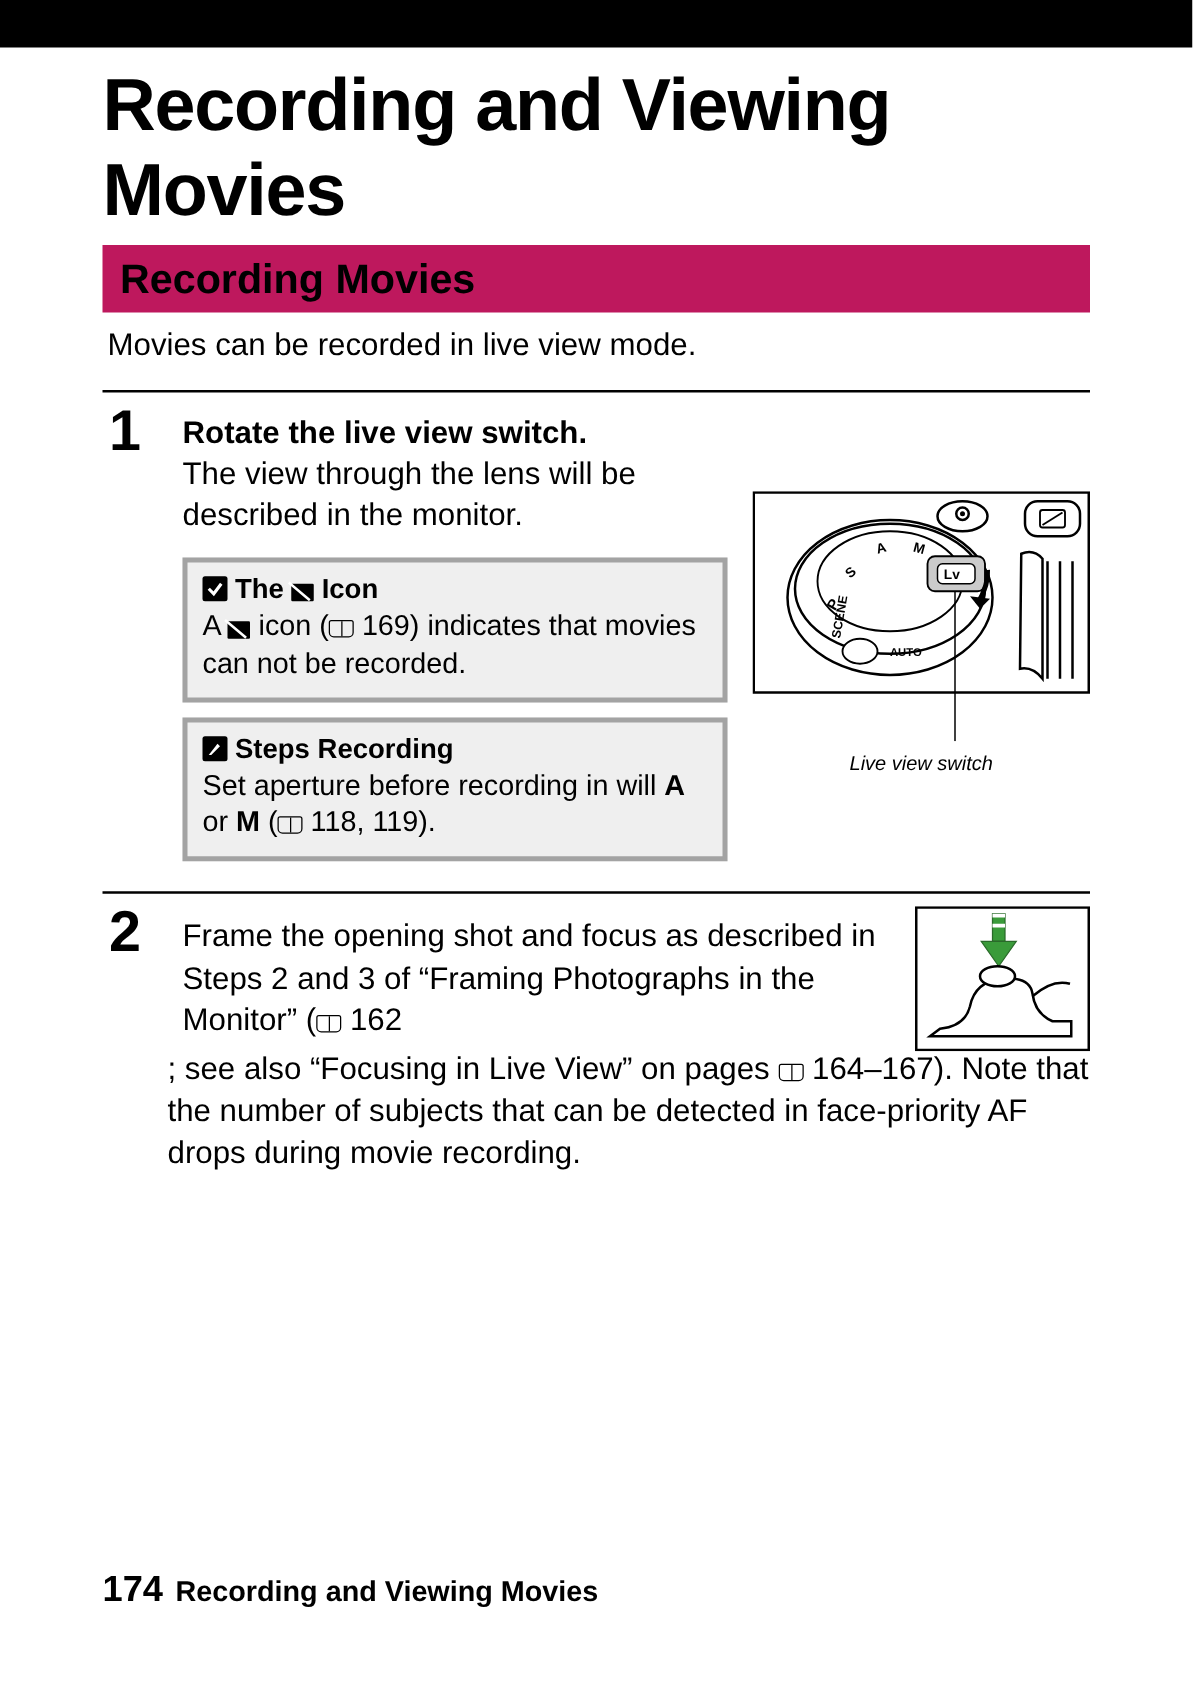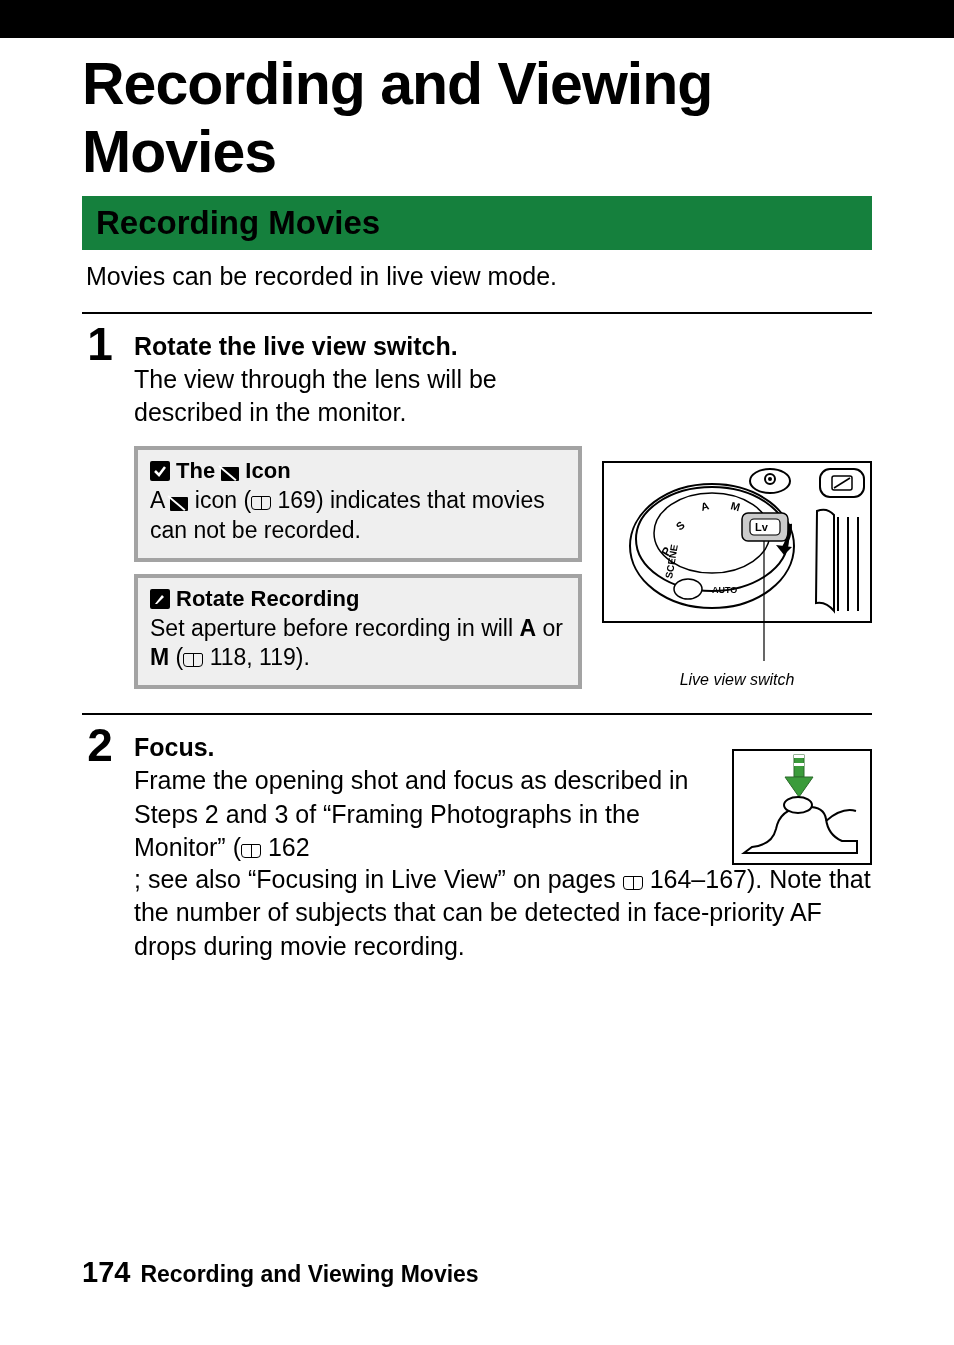--- a/index.html
+++ b/index.html
@@ -21,21 +21,21 @@
     .chapter-title {
       font-family: "Arial Narrow", "Helvetica Condensed", Arial, sans-serif;
       font-stretch: condensed;
       font-weight: 800;
       font-size: 59px;
       letter-spacing: -1px;
       margin-top: 12px;
       margin-bottom: 10px;
     }
     .section-bar {
-      background: #15803d;
+      background: #be185d;
       padding: 8px 14px;
       font-weight: 800;
       font-size: 33px;
       font-family: "Arial Narrow", Arial, sans-serif;
       font-stretch: condensed;
       letter-spacing: 0px;
       margin-bottom: 10px;
     }
     .intro-text {
       font-size: 25px;
@@ -64,21 +64,22 @@
       text-align: center;
       flex: 0 0 36px;
     }
     .step-body {
       flex: 1;
       min-width: 0;
     }
     .step-body-row {
       display: flex;
       gap: 20px;
-      align-items: flex-end;
+      align-items: center;
+      margin-left: 12px;
     }
     .step-body-text {
       flex: 1;
       min-width: 0;
     }
     .step-title {
       font-weight: 700;
       font-size: 25px;
       margin-bottom: 2px;
       margin-top: 8px;
@@ -224,21 +225,21 @@
 
           <div class="callout-box">
             <div class="callout-title">
               <span class="icon-box">
                 <span class="pencil-icon">
                     <svg width="14" height="14" viewBox="0 0 14 14">
                       <path d="M2 12 L9 3 L11 5 L4 12 Z" fill="#fff"></path>
                     </svg>
                   </span>
               </span>
-              <span>Rotate Recording</span>
+              <span>Steps Recording</span>
             </div>
             <div class="callout-body">
               <span>Set aperture before recording in will </span><span class="bold">A</span><span> or </span><span class="bold">M</span><span> (</span><span class="book-icon"></span> <span>118, 119</span><span>).</span>
             </div>
           </div>
 
         </div>
 
         <div class="illus">
           <svg class="illus-1" viewBox="0 0 270 200">
@@ -290,21 +291,20 @@
     </div>
   </div>
 
   <hr class="hr-mid">
 
   <div class="step">
     <div class="step-num">2</div>
     <div class="step-body">
       <div class="step-body-row">
         <div class="step-body-text">
-          <div class="step-title">Focus.</div>
           <div class="step-para">
             <span>Frame the opening shot and focus as described in Steps 2 and 3 of “Framing Photographs in the Monitor” (</span><span class="book-icon"></span> <span>162</span>
           </div>
         </div>
         <div class="illus">
           <svg class="illus-2" viewBox="0 0 140 116">
             <rect x="1" y="1" width="138" height="114" fill="#fff" stroke="#000" stroke-width="2"></rect>
 
             <g transform="translate(65,6)">
               <rect x="-3" y="0" width="10" height="22" fill="#3a9b3a" stroke="#2a6a2a" stroke-width="1"></rect>

